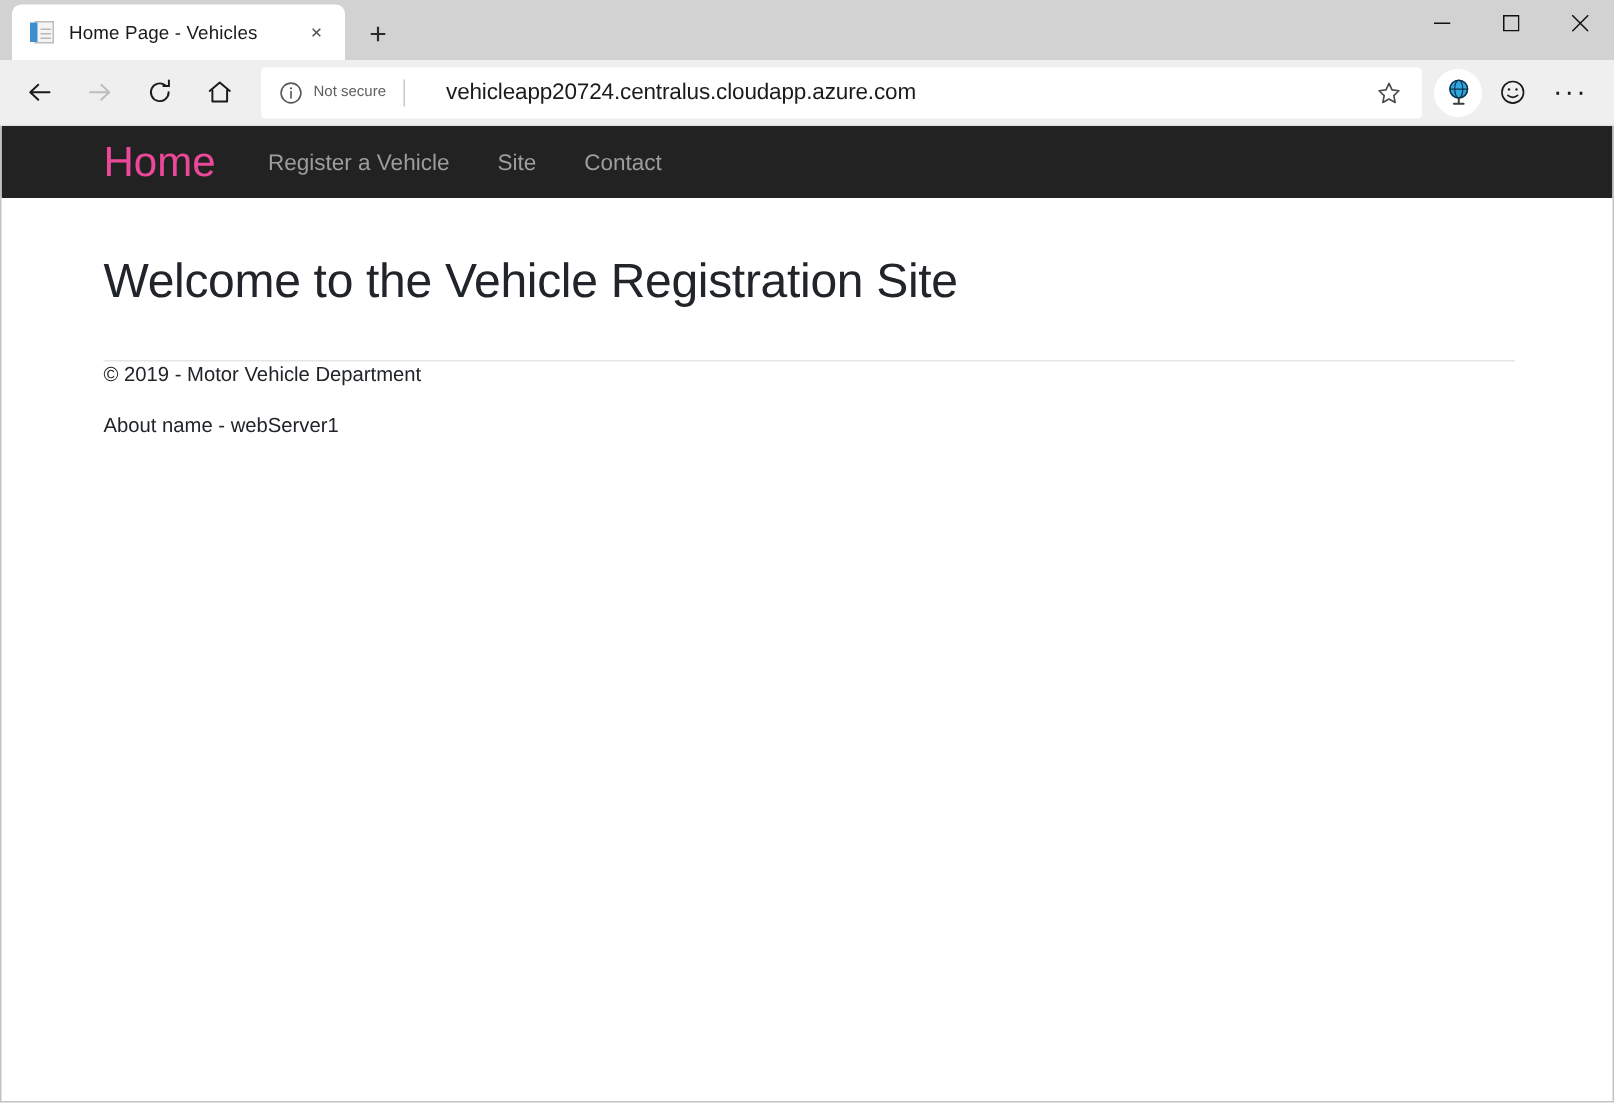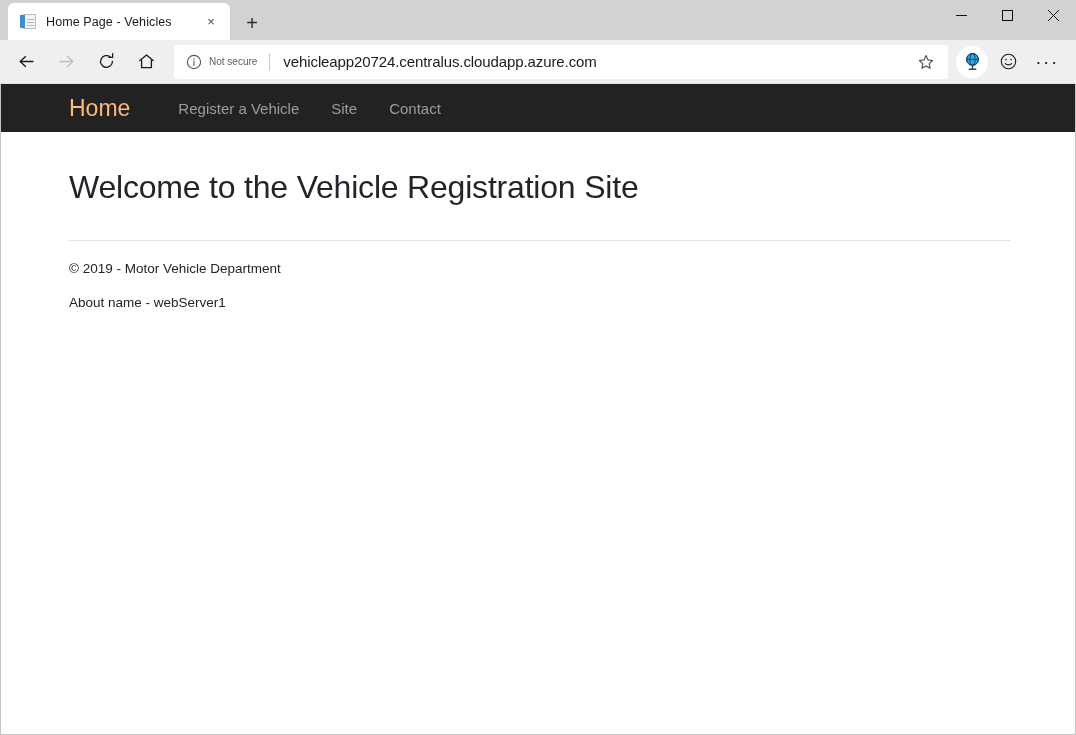--- a/index.html
+++ b/index.html
@@ -173,20 +173,21 @@
   }
   .url-text {
     font-size: 15px;
     color: #1b1b1b;
     white-space: nowrap;
     overflow: hidden;
     text-overflow: ellipsis;
     flex: 1 1 auto;
     min-width: 0;
     letter-spacing: -0.1px;
+    margin-left: 14px;
   }
   .star-btn {
     width: 28px;
     height: 28px;
     display: flex;
     align-items: center;
     justify-content: center;
     flex: 0 0 auto;
     color: #4a4a4a;
   }
@@ -229,25 +230,25 @@
 
   .site-navbar {
     height: 48px;
     background: #222222;
     display: flex;
     align-items: center;
     padding-left: 68px;
   }
 
   .site-brand {
-    font-size: 23px;
-    color: #fdba74;
+    font-size: 28px;
+    color: #ec4899;
     text-decoration: none;
     line-height: 1;
-    margin-right: 32px;
+    margin-right: 19px;
     white-space: nowrap;
   }
 
   .site-nav-links {
     display: flex;
     align-items: center;
     gap: 0;
     list-style: none;
   }
   .site-nav-links li { display: block; }
@@ -277,21 +278,20 @@
   .page-divider {
     border: none;
     border-top: 1px solid #e5e5e5;
     margin: 34px 0 0 0;
     width: 941px;
   }
 
   .footer-line {
     font-size: 13.5px;
     color: #212529;
-    margin-top: 19px;
     line-height: 1.35;
   }
   .footer-line.second { margin-top: 15px; }
 
   
   .fav-page {
     position: absolute;
     left: 3px; top: 1px;
     width: 13px; height: 15px;
     background: #f4f4f4;

